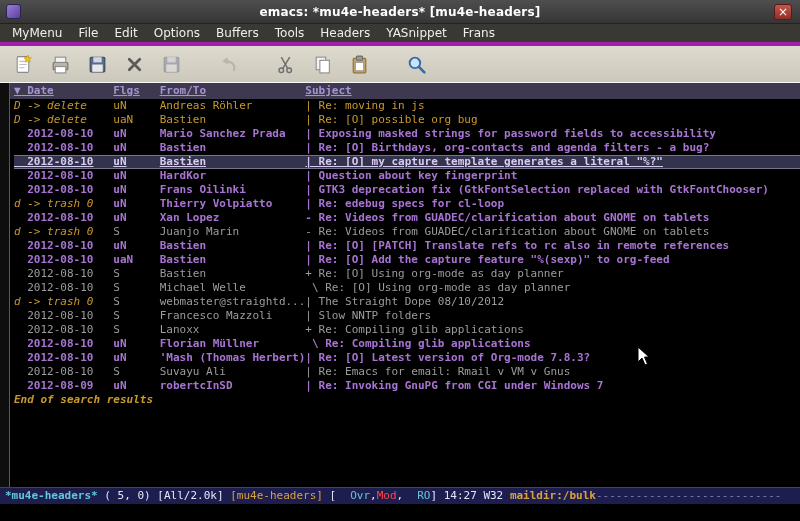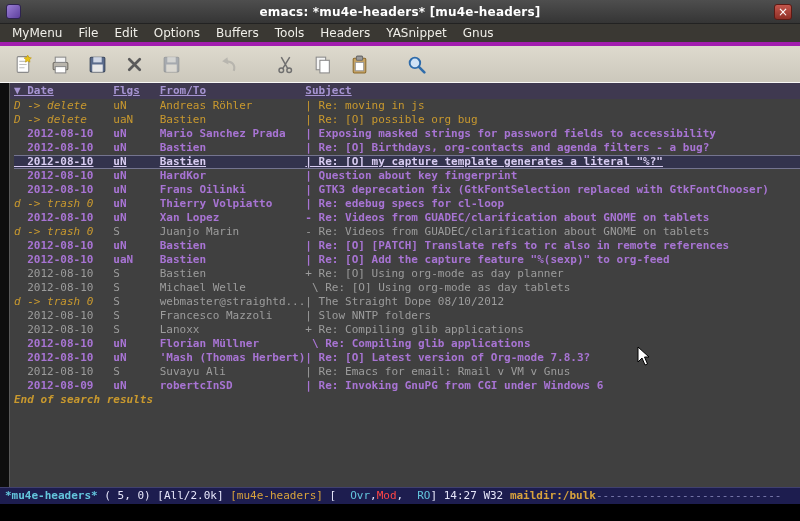--- a/index.html
+++ b/index.html
@@ -26,21 +26,21 @@
   
   .toolbar { height:37px; flex:0 0 37px; background:linear-gradient(#dedace,#ccc8bc);
              display:flex; align-items:center; border-bottom:1px solid #f8f8f6; }
   .tb-btn { width:27px; height:27px; margin-left:10px; display:flex; align-items:center;
             justify-content:center; border-radius:3px; }
   .tb-btn svg { width:21px; height:21px; }
   .tb-btn.sep { margin-left:30px; }
   .tb-btn.disabled { opacity:.38; }
 
   
-  .buffer-area { flex:1 1 auto; display:flex; background:#404040; overflow:hidden; }
+  .buffer-area { flex:1 1 auto; display:flex; background:#000000; overflow:hidden; }
   .lscroll { flex:0 0 10px; background:#0e0e0e; border-right:1px solid #5a5a5a; }
   .buffer { flex:1; display:flex; flex-direction:column; overflow:hidden;
             font-family:"DejaVu Sans Mono", monospace; font-size:11px; line-height:14px; }
   .header-line { flex:0 0 16px; background:#3f3950; color:#a694d2; font-weight:bold;
                  display:flex; white-space:pre; padding-left:4px; align-items:center; }
   .header-line span { text-decoration:underline; }
   .rows { padding-left:4px; }
   .row { display:flex; white-space:pre; height:14px; }
   .c-date  { width:15ch; flex:0 0 15ch; }
   .c-flags { width:7ch;  flex:0 0 7ch; }
@@ -85,21 +85,21 @@
 
   <div class="menubar">
       <span class="menu-item">MyMenu</span>
       <span class="menu-item">File</span>
       <span class="menu-item">Edit</span>
       <span class="menu-item">Options</span>
       <span class="menu-item">Buffers</span>
       <span class="menu-item">Tools</span>
       <span class="menu-item">Headers</span>
       <span class="menu-item">YASnippet</span>
-      <span class="menu-item">Gnus</span>
+      <span class="menu-item">Frans</span>
     </div>
 
   <div class="toolbar">
       <div class="tb-btn">
         <svg viewBox="0 0 20 20">
           <rect x="4" y="2.5" width="11" height="15" rx="1" fill="#fdfdfd" stroke="#8a8a8a"></rect>
           <path d="M6 7h7M6 10h7M6 13h5" stroke="#c0c0c0"></path>
           <path d="M14 1l1.1 2.2 2.4.5-1.7 1.7.4 2.4-2.2-1.1-2.2 1.1.4-2.4-1.7-1.7 2.4-.5z" fill="#e6c21a" stroke="#b98f0a" stroke-width=".5"></path>
         </svg>
       </div>
@@ -179,28 +179,28 @@
           <div class="row unread"><span class="c-date">  2012-08-10</span><span class="c-flags">uN</span><span class="c-from">Bastien</span><span class="c-subj">| Re: [O] Birthdays, org-contacts and agenda filters - a bug?</span></div>
           <div class="row current"><span class="c-date">  2012-08-10</span><span class="c-flags">uN</span><span class="c-from">Bastien</span><span class="c-subj">| Re: [O] my capture template generates a literal "%?"</span></div>
           <div class="row unread"><span class="c-date">  2012-08-10</span><span class="c-flags">uN</span><span class="c-from">HardKor</span><span class="c-subj">| Question about key fingerprint</span></div>
           <div class="row unread"><span class="c-date">  2012-08-10</span><span class="c-flags">uN</span><span class="c-from">Frans Oilinki</span><span class="c-subj">| GTK3 deprecation fix (GtkFontSelection replaced with GtkFontChooser)</span></div>
           <div class="row unread marked"><span class="c-date">d -&gt; trash 0</span><span class="c-flags">uN</span><span class="c-from">Thierry Volpiatto</span><span class="c-subj">| Re: edebug specs for cl-loop</span></div>
           <div class="row unread"><span class="c-date">  2012-08-10</span><span class="c-flags">uN</span><span class="c-from">Xan Lopez</span><span class="c-subj">- Re: Videos from GUADEC/clarification about GNOME on tablets</span></div>
           <div class="row read marked"><span class="c-date">d -&gt; trash 0</span><span class="c-flags">S</span><span class="c-from">Juanjo Marin</span><span class="c-subj">- Re: Videos from GUADEC/clarification about GNOME on tablets</span></div>
           <div class="row unread"><span class="c-date">  2012-08-10</span><span class="c-flags">uN</span><span class="c-from">Bastien</span><span class="c-subj">| Re: [O] [PATCH] Translate refs to rc also in remote references</span></div>
           <div class="row unread"><span class="c-date">  2012-08-10</span><span class="c-flags">uaN</span><span class="c-from">Bastien</span><span class="c-subj">| Re: [O] Add the capture feature "%(sexp)" to org-feed</span></div>
           <div class="row read"><span class="c-date">  2012-08-10</span><span class="c-flags">S</span><span class="c-from">Bastien</span><span class="c-subj">+ Re: [O] Using org-mode as day planner</span></div>
-          <div class="row read"><span class="c-date">  2012-08-10</span><span class="c-flags">S</span><span class="c-from">Michael Welle</span><span class="c-subj"> \ Re: [O] Using org-mode as day tablets</span></div>
+          <div class="row read"><span class="c-date">  2012-08-10</span><span class="c-flags">S</span><span class="c-from">Michael Welle</span><span class="c-subj"> \ Re: [O] Using org-mode as day planner</span></div>
           <div class="row read marked"><span class="c-date">d -&gt; trash 0</span><span class="c-flags">S</span><span class="c-from">webmaster@straightd...</span><span class="c-subj">| The Straight Dope 08/10/2012</span></div>
           <div class="row read"><span class="c-date">  2012-08-10</span><span class="c-flags">S</span><span class="c-from">Francesco Mazzoli</span><span class="c-subj">| Slow NNTP folders</span></div>
           <div class="row read"><span class="c-date">  2012-08-10</span><span class="c-flags">S</span><span class="c-from">Lanoxx</span><span class="c-subj">+ Re: Compiling glib applications</span></div>
           <div class="row unread"><span class="c-date">  2012-08-10</span><span class="c-flags">uN</span><span class="c-from">Florian Müllner</span><span class="c-subj"> \ Re: Compiling glib applications</span></div>
           <div class="row unread"><span class="c-date">  2012-08-10</span><span class="c-flags">uN</span><span class="c-from">'Mash (Thomas Herbert)</span><span class="c-subj">| Re: [O] Latest version of Org-mode 7.8.3?</span></div>
           <div class="row read"><span class="c-date">  2012-08-10</span><span class="c-flags">S</span><span class="c-from">Suvayu Ali</span><span class="c-subj">| Re: Emacs for email: Rmail v VM v Gnus</span></div>
-          <div class="row unread"><span class="c-date">  2012-08-09</span><span class="c-flags">uN</span><span class="c-from">robertcInSD</span><span class="c-subj">| Re: Invoking GnuPG from CGI under Windows 6</span></div>
+          <div class="row unread"><span class="c-date">  2012-08-09</span><span class="c-flags">uN</span><span class="c-from">robertcInSD</span><span class="c-subj">| Re: Invoking GnuPG from CGI under Windows 7</span></div>
         </div>
       <div class="end-line">End of search results</div>
     </div>
   </div>
 
   <div class="modeline"><span class="ml-cyan-bold">*mu4e-headers*</span><span> ( 5, 0) [All/2.0k] </span><span class="ml-orange">[mu4e-headers]</span><span> [</span><span class="ml-cyan">Ovr</span><span>,</span><span class="ml-red-bold">Mod</span><span>,</span><span class="ml-cyan">RO</span><span>] </span><span>14:27 W32 </span><span class="ml-orange-bold">maildir:/bulk</span><span class="ml-dim">----------------------------</span></div>
 
   <div class="minibuffer"></div>
 
   <div class="cursor">

